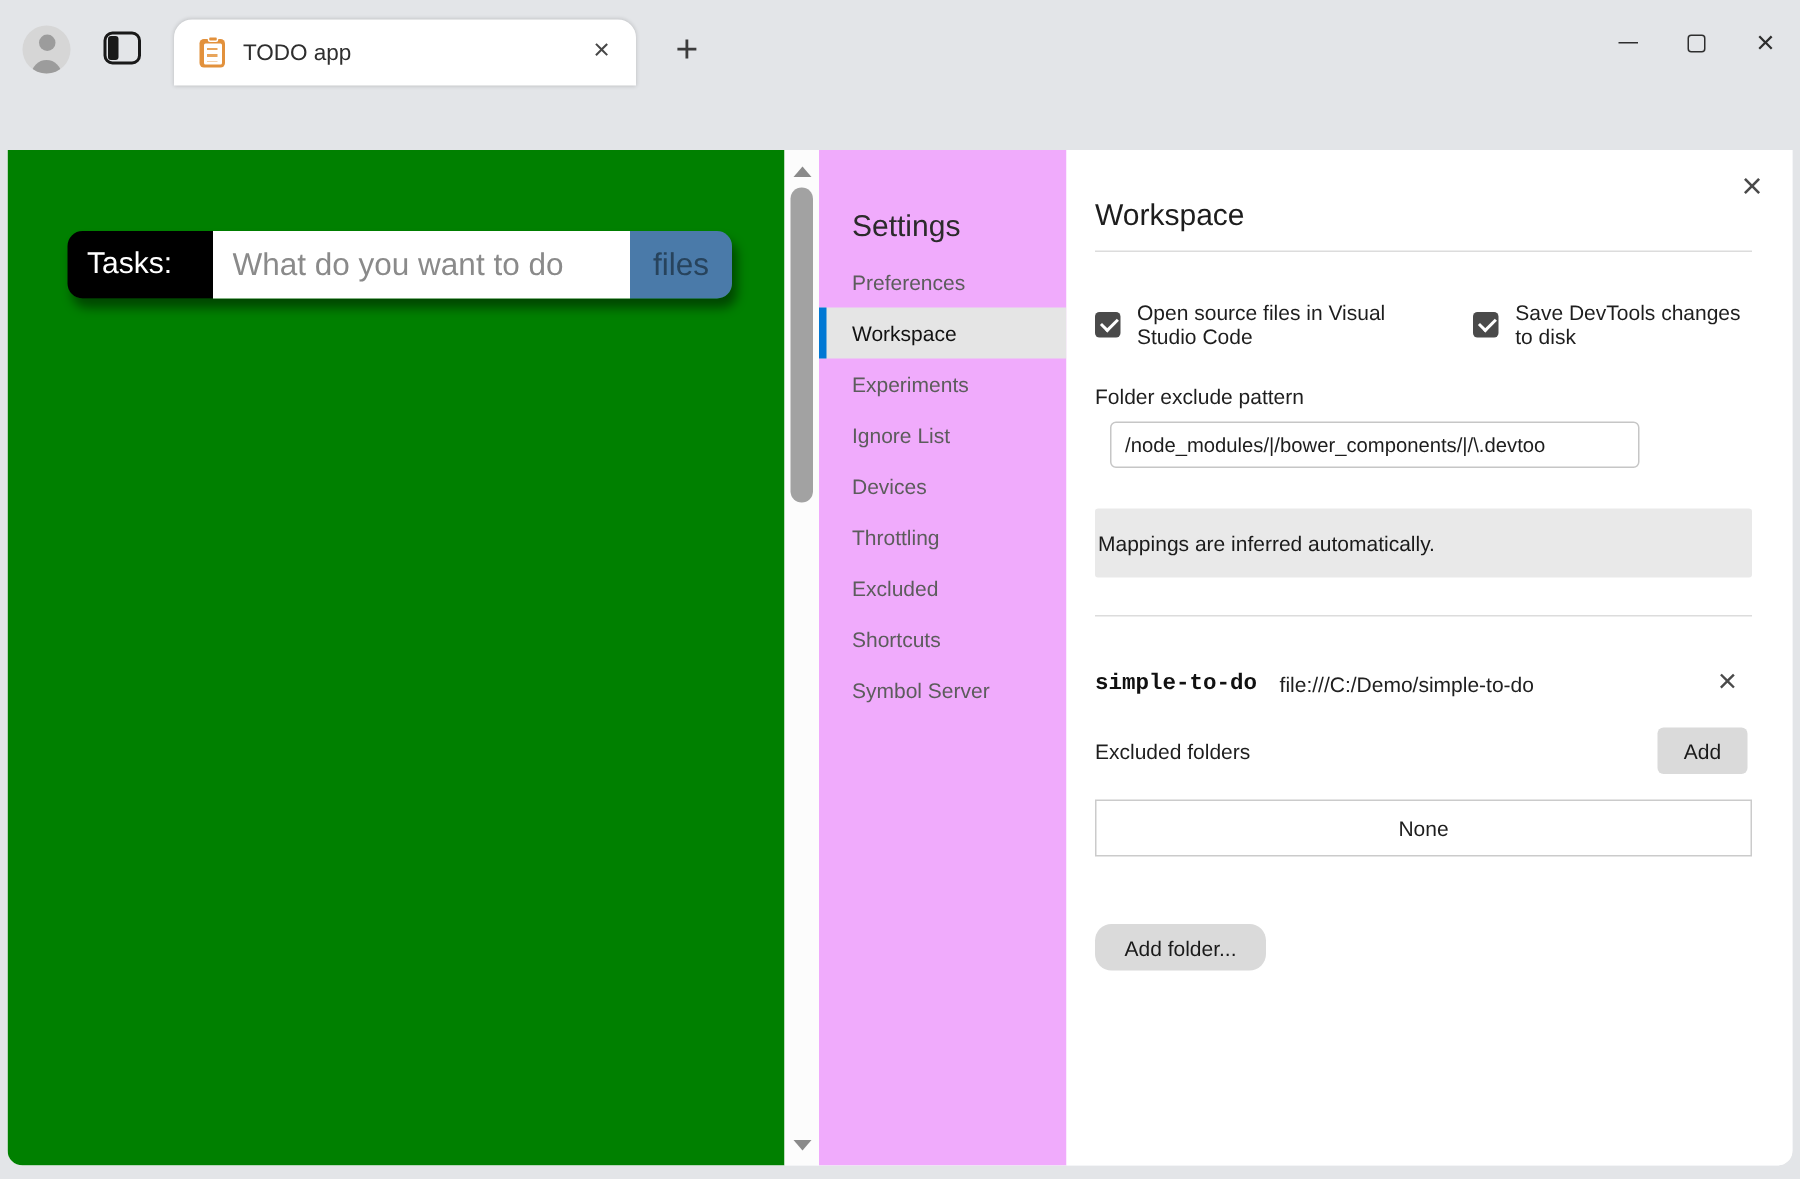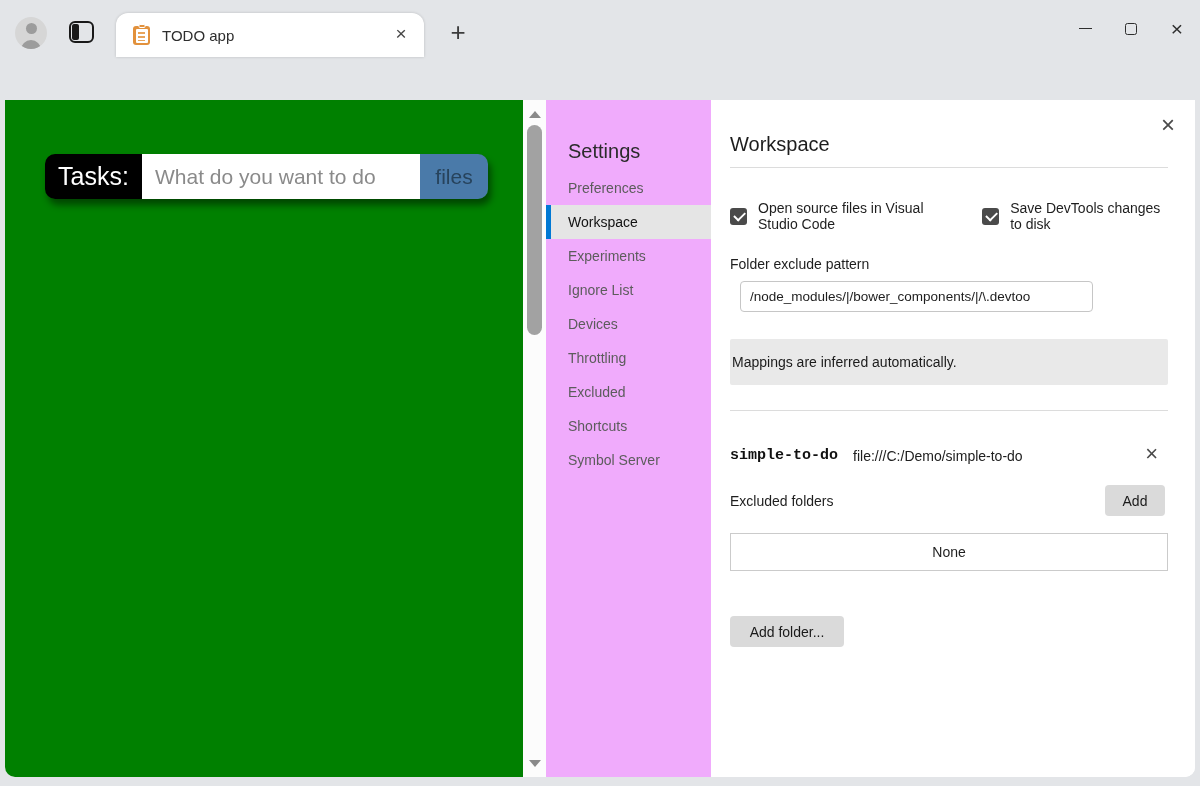--- a/index.html
+++ b/index.html
@@ -56,21 +56,21 @@
   .star { font-size:19px; color:#55585c; }
   .tb-right { position:absolute; top:66px; display:flex; align-items:center; }
   .dots3 { display:flex; gap:3.5px; }
   .dots3 i { width:3.5px; height:3.5px; border-radius:50%; background:#3a3a3a; }
   
   .card { position:absolute; left:5px; top:100px; width:1190px; height:677px; background:#fff;
     border-radius:0 0 10px 10px; overflow:hidden; }
   .page { position:absolute; left:0; top:0; width:518px; height:677px; background:#008000; }
   .tasks-widget { position:absolute; left:40px; top:54px; width:443px; height:45px; display:flex;
     border-radius:10px; box-shadow:3px 6px 7px rgba(0,0,0,0.45); }
-  .tasks-label { width:97px; background:#000; color:#fff; font-size:25px; border-radius:10px 0 0 10px;
+  .tasks-label { width:97px; background:#000; color:#fff; font-size:20px; border-radius:10px 0 0 10px;
     display:flex; align-items:center; padding-left:13px; }
   .tasks-input { flex:1; border:none; outline:none; font-family:"Liberation Sans",sans-serif;
     font-size:21px; color:#333; padding:0 4px 0 13px; min-width:0; }
   .tasks-input::placeholder { color:#8a8a8a; }
   .send-btn { width:68px; border:none; background:#4a7aa9; color:#27435c; font-size:21px;
     font-family:"Liberation Sans",sans-serif; border-radius:0 10px 10px 0; }
   
   .pg-scroll { position:absolute; left:518px; top:0; width:23px; height:677px; background:#fcfcfc; }
   .arr-up { position:absolute; left:5.5px; top:11px; width:0; height:0;
     border-left:6px solid transparent; border-right:6px solid transparent; border-bottom:7px solid #8a8a8a; }
@@ -107,21 +107,21 @@
   .folder-name { font-size:15px; font-weight:700; color:#111;font-family:Liberation Mono, monospace; }
   .folder-path { font-size:14px; color:#202020; margin-left:15px; }
   .folder-x { position:absolute; right:10px; top:-6px; font-size:22px; font-weight:300; color:#4a4a4a; }
   .excl-row { margin-top:21px; display:flex; align-items:center; position:relative; height:31px; }
   .excl-label { font-size:14px; color:#1e1e1e; }
   .btn { background:#dadada; border:none; border-radius:4px; font-family:"Liberation Sans",sans-serif;
     font-size:14px; color:#1a1a1a;text-align:center; }
   .add-btn { position:absolute; right:3px; top:0; width:60px; height:31px; }
   .none-box { margin-top:17px; height:38px; border:1px solid #cbcbcb; display:flex; align-items:center;
     justify-content:center; font-size:14px; color:#1e1e1e; }
-  .addfolder-btn { margin-top:45px; width:114px; height:31px; text-align:center; display:block; }
+  .addfolder-btn { margin-top:45px; width:114px; height:31px; text-align:center; display:block;border-radius:11px; }
   svg { display:block; }
 </style>
 </head>
 <body>
 
 <div class="tabstrip">
   <div class="avatar"></div>
   <div class="tabactions"></div>
 
   <div class="tab">

